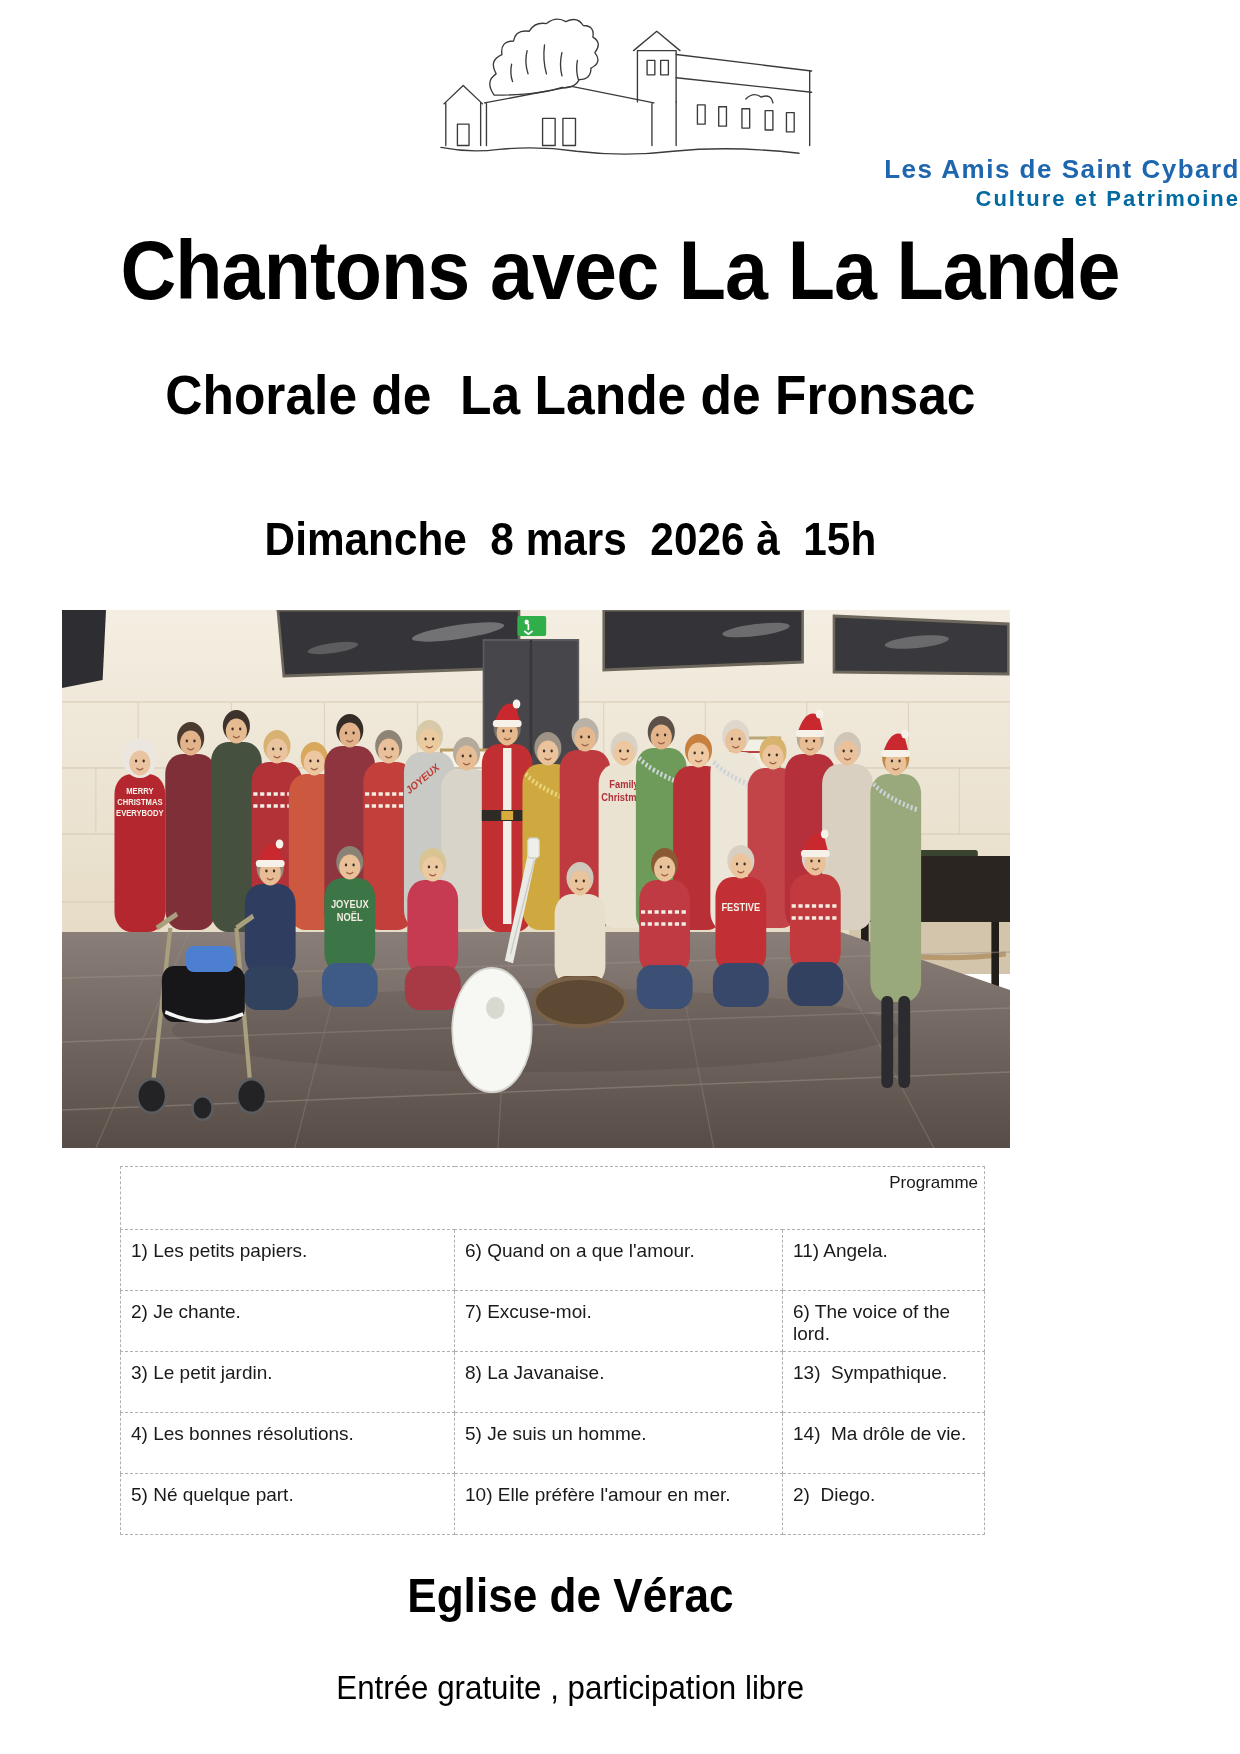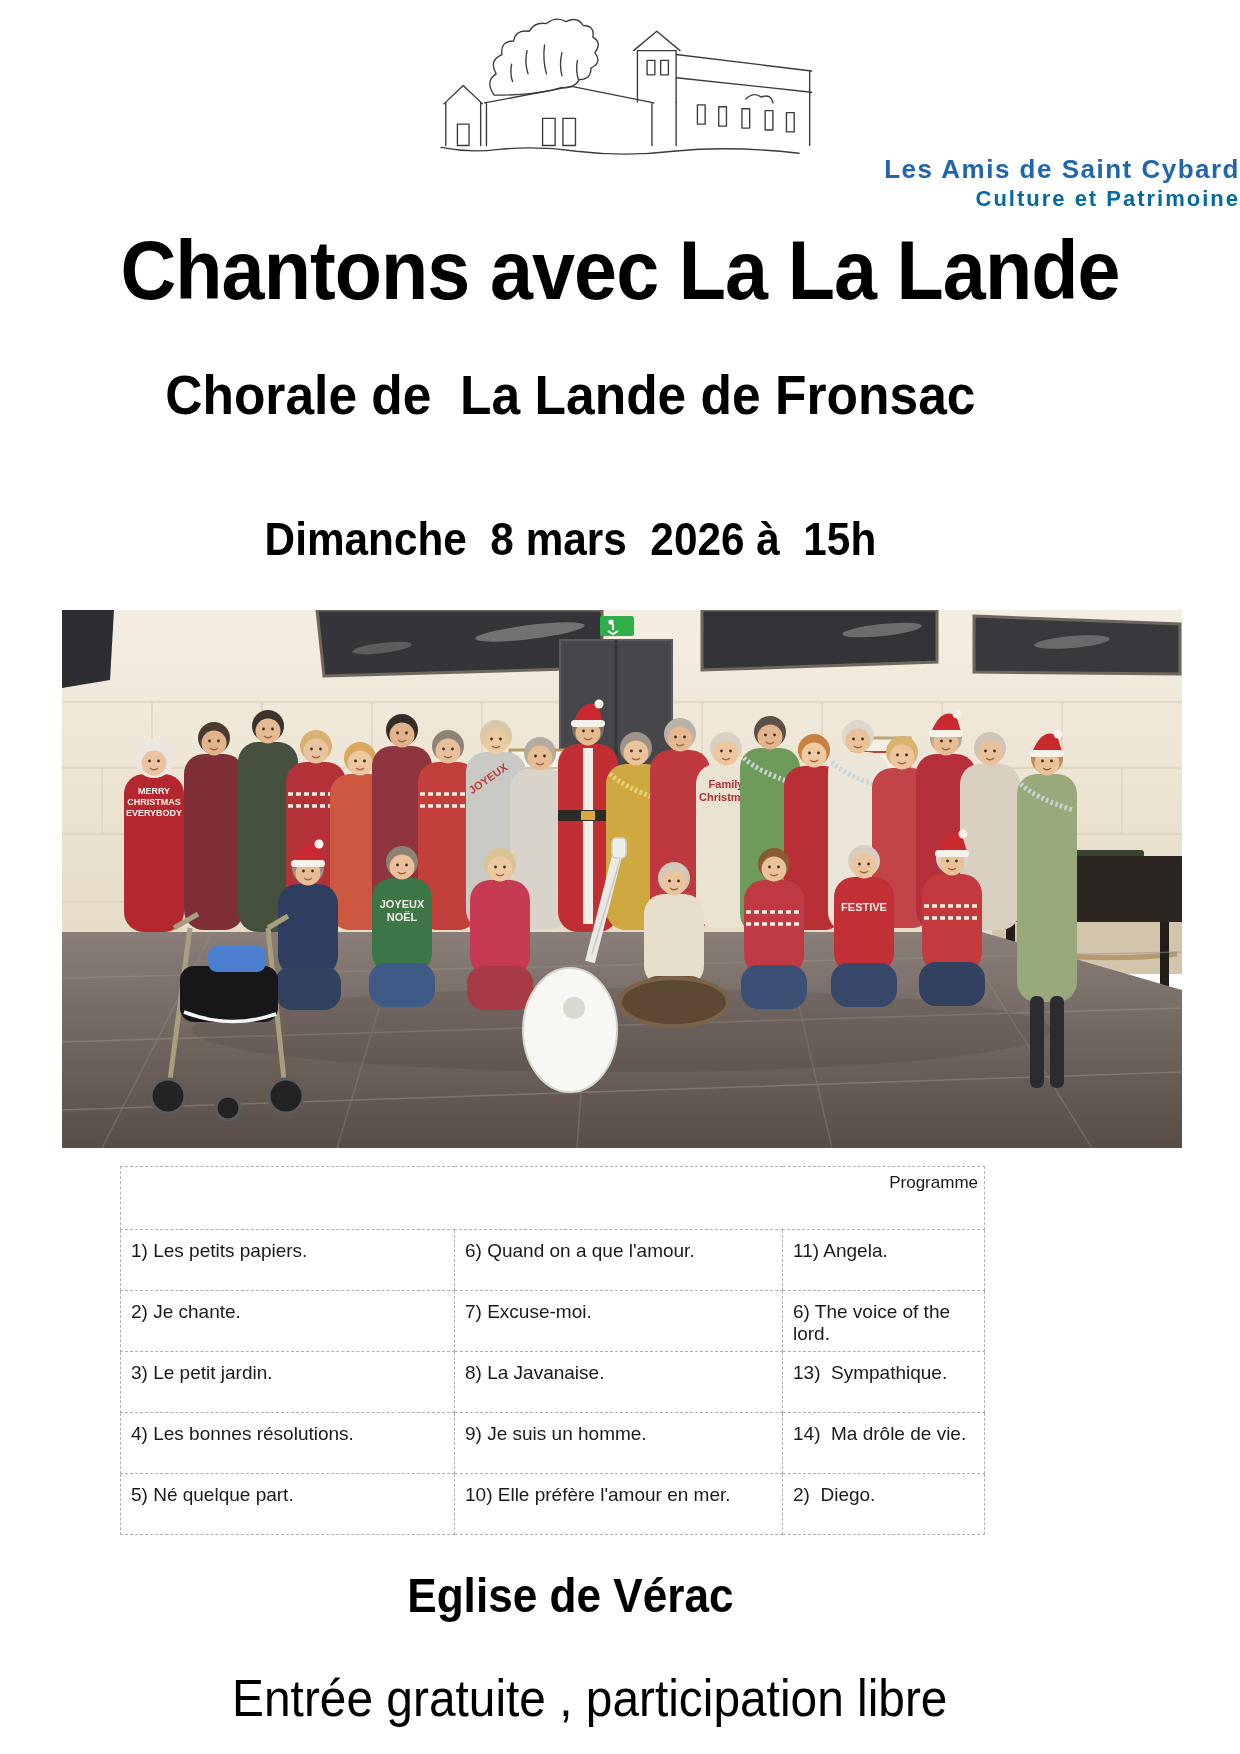--- a/index.html
+++ b/index.html
@@ -12,23 +12,23 @@
   
   .logo-block{position:absolute;top:10px;left:0;width:1240px;text-align:right;}
   .church-svg{display:block;margin:0 auto;width:400px;height:150px;}
   .org-name{font-size:26px;font-weight:700;letter-spacing:1.5px;margin-top:-6px;}
   .org-sub{font-size:22px;font-weight:700;letter-spacing:2px;margin-top:1px;}
   
   .title{top:226px;font-size:84px;font-weight:800;line-height:1.05;letter-spacing:-1px;}
   .subtitle{top:362px;font-size:56px;font-weight:800;}
   .datetime{top:512px;font-size:46px;font-weight:800;}
   .venue{top:1568px;font-size:48px;font-weight:700;}
-  .admission{top:1668px;font-size:52px;font-weight:400;padding-left:20px;}
+  .admission{top:1668px;font-size:34px;font-weight:400;}
   
-  .photo{position:absolute;left:62px;top:610px;width:1120px;height:538px;overflow:hidden;}
+  .photo{position:absolute;left:62px;top:610px;width:948px;height:538px;overflow:hidden;}
   .photo svg{display:block;width:100%;height:100%;}
   
   .programme{position:absolute;left:120px;top:1166px;}
   table.prog{border-collapse:collapse;table-layout:fixed;width:864px;}
   table.prog td{border:1px dashed #b0b0b0;vertical-align:top;white-space:pre-wrap;
                 font-size:19px;color:#1a1a1a;padding:10px 6px 0 10px;}
   table.prog td.head{height:56px;text-align:right;font-size:17px;padding-top:6px;}
   table.prog td.cell{height:50px;}
 </style>
 </head>
@@ -450,21 +450,21 @@
         <td class="cell">7) Excuse-moi.</td>
         <td class="cell">6) The voice of the lord.</td>
       </tr>
       <tr>
         <td class="cell">3) Le petit jardin.</td>
         <td class="cell">8) La Javanaise.</td>
         <td class="cell">13)  Sympathique.</td>
       </tr>
       <tr>
         <td class="cell">4) Les bonnes résolutions.</td>
-        <td class="cell">9) Je suis un homme.</td>
+        <td class="cell">5) Je suis un homme.</td>
         <td class="cell">14)  Ma drôle de vie.</td>
       </tr>
       <tr>
         <td class="cell">5) Né quelque part.</td>
         <td class="cell">10) Elle préfère l'amour en mer.</td>
         <td class="cell">2)  Diego.</td>
       </tr>
     </tbody>
       </table>
   </div>

